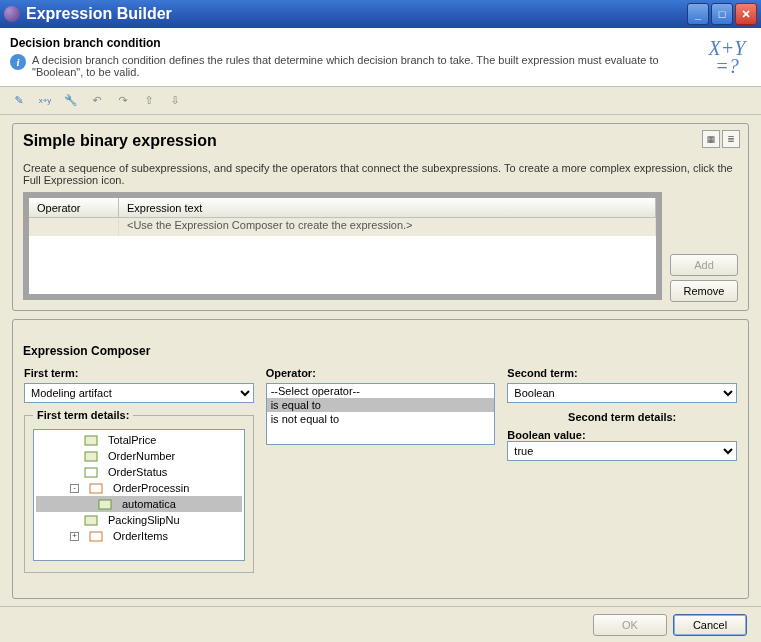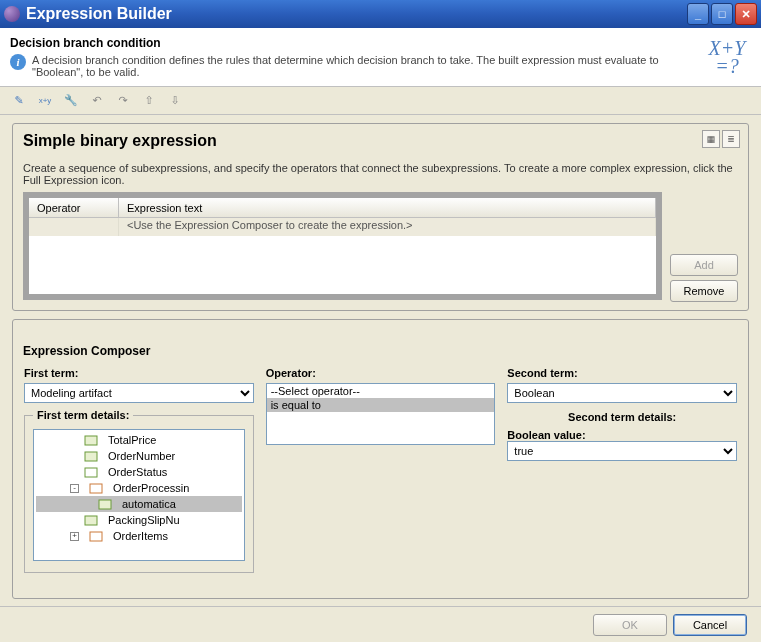--- a/index.html
+++ b/index.html
@@ -184,20 +184,21 @@
                 <span>OrderItems</span>
               </div>
           </div>
         </fieldset>
       </div>
       <div class="col">
         <div class="col-label">Operator:</div>
         <div class="listbox">
           <div>--Select operator--</div>
           <div class="selected">is equal to</div>
+          <div>is not equal to</div>
         </div>
       </div>
       <div class="col">
         <div class="col-label">Second term:</div>
         <select class="select">
           <option>Boolean</option>
         </select>
         <div class="sub-label">Second term details:</div>
         <div style="font-weight:bold;margin-top:6px">Boolean value:</div>
         <select class="select">

